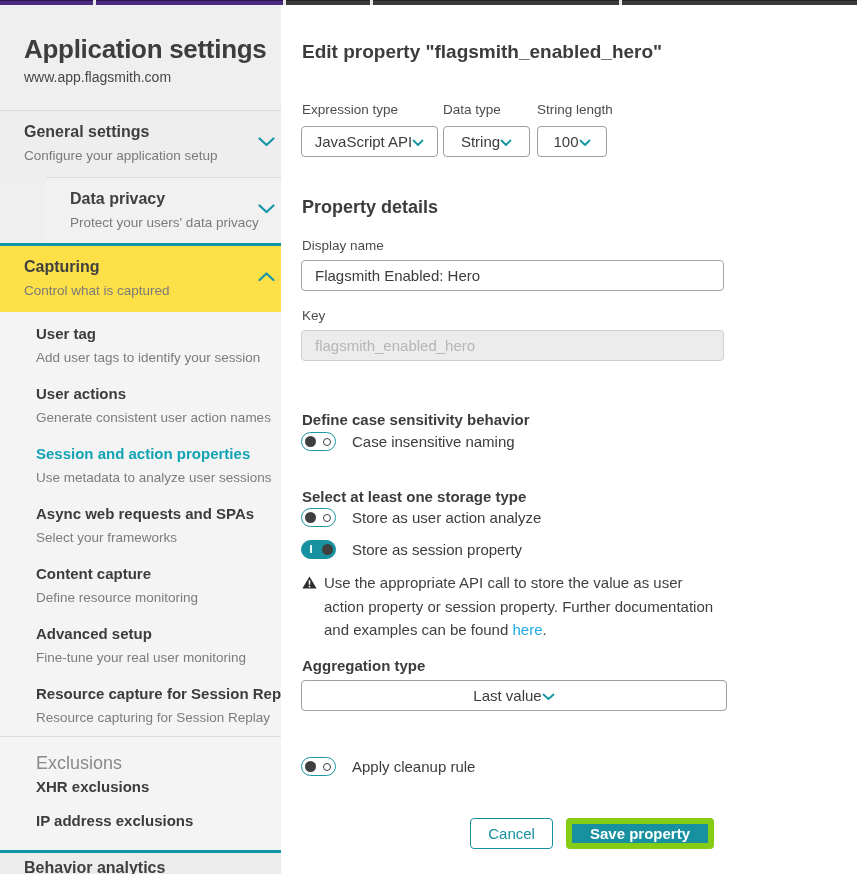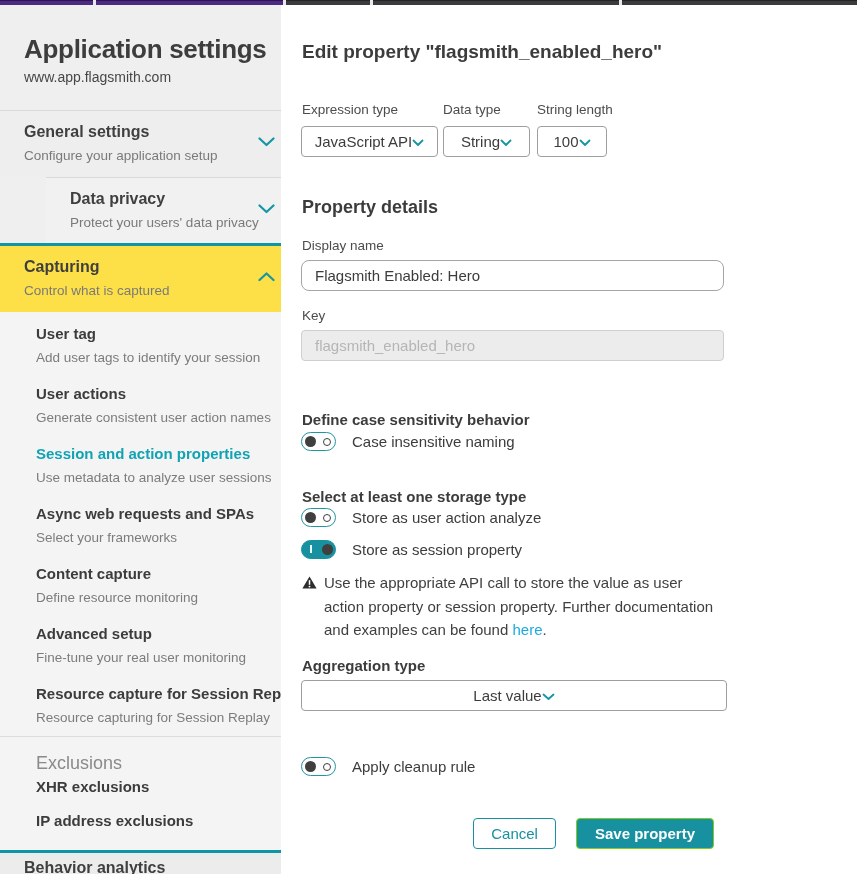--- a/index.html
+++ b/index.html
@@ -55,24 +55,24 @@
   .toggle.on{background:#17919f;border:1.5px solid #17919f;}
   .toggle.on .bar{position:absolute;left:8px;top:4px;width:2px;height:8px;background:#eaf6f7;}
   .toggle.on .dot{position:absolute;right:2.5px;top:2.5px;width:11px;height:11px;border-radius:50%;background:#3f3f3f;}
   .toggle-label{font-size:15px;color:#3c3c3c;white-space:nowrap;}
   
   .warning{left:21px;top:566px;width:412px;display:flex;gap:7px;}
   .warn-text{font-size:15px;color:#3f3f3f;line-height:23.5px;}
   .warn-link{color:#1aabe3;cursor:pointer;}
   .warn-icon{flex:0 0 auto;margin-top:4px;}
   
-  .btn-row{left:20px;top:813px;width:426px;display:flex;justify-content:flex-end;gap:20px;padding-right:13px;box-sizing:border-box;}
+  .btn-row{left:20px;top:813px;width:426px;display:flex;justify-content:flex-end;gap:13px;padding-right:13px;box-sizing:border-box;}
   .btn{height:31px;border-radius:4px;font-size:15px;font-family:inherit;display:flex;align-items:center;justify-content:center;cursor:pointer;box-sizing:border-box;}
   .btn-cancel{background:#fff;border:1px solid #17919f;color:#17919f;padding:0 17px;}
-  .btn-save{background:#17919f;border:1px solid #84cc16;color:#fff;padding:0 18px;font-weight:600;}
+  .btn-save{background:#17919f;border:6px solid #84cc16;color:#fff;padding:0 18px;font-weight:600;}
 </style>
 </head>
 <body>
 
 <div class="tabstrip">
   <div class="tabseg purple" style="width:93px"></div>
   <div class="tabseg purple" style="width:187px"></div>
   <div class="tabseg dark" style="width:84px"></div>
   <div class="tabseg dark" style="width:246px"></div>
   <div class="tabseg dark" style="flex:1"></div>
@@ -182,21 +182,21 @@
   <div class="m-abs dropdown" style="left:256px;top:121px;width:70px;">
     <span class="dd-value">100</span>
     <span><svg width="12" height="8" viewBox="0 0 12 8">
           <polyline points="1.5,1.5 6,6 10.5,1.5" fill="none" stroke="#1496a4" stroke-width="1.8" stroke-linecap="round" stroke-linejoin="round"></polyline>
         </svg></span>
   </div>
 
   <div class="m-abs section-heading" style="left:21px;top:192px;">Property details</div>
 
   <div class="m-abs field-label" style="left:21px;top:233px;">Display name</div>
-  <input class="m-abs text-input" style="left: 20px; top: 255px; border-radius: 8px;" value="Flagsmith Enabled: Hero">
+  <input class="m-abs text-input" style="left: 20px; top: 255px;" value="Flagsmith Enabled: Hero">
 
   <div class="m-abs field-label" style="left:21px;top:303px;">Key</div>
   <input class="m-abs text-input" style="left: 20px; top: 325px;" disabled="" value="flagsmith_enabled_hero">
 
   <div class="m-abs bold-label" style="left:21px;top:406px;">Define case sensitivity behavior</div>
   <div class="m-abs toggle-row" style="left:20px;top:427px;">
     <span class="toggle off">
         <span class="dot"></span>
         <span class="ring"></span>
       </span>

